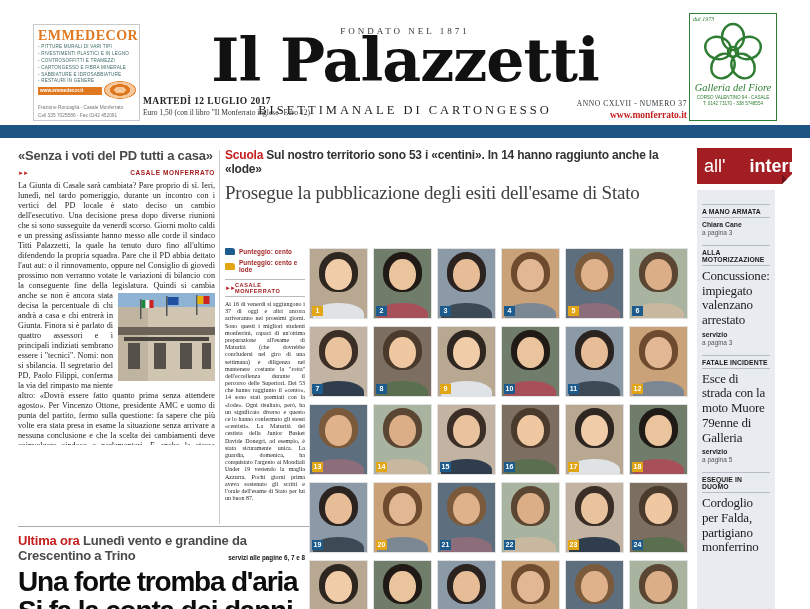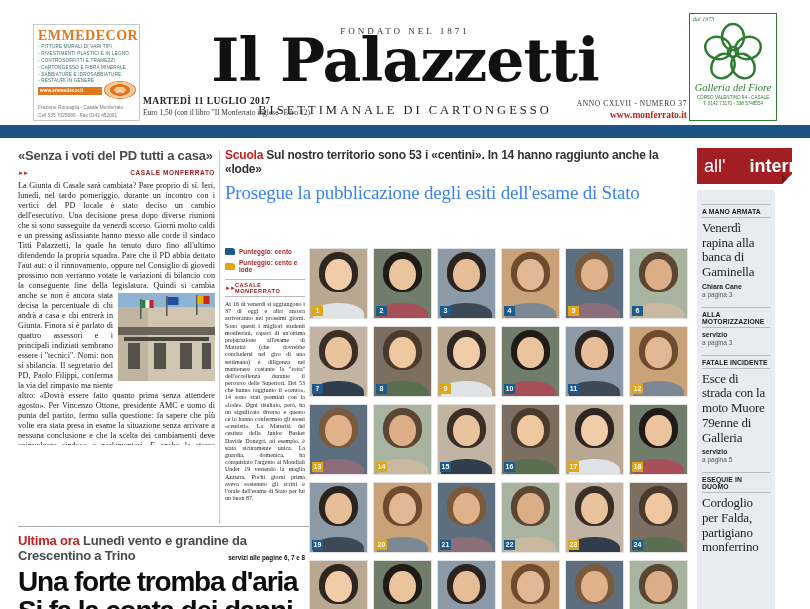--- a/index.html
+++ b/index.html
@@ -56,21 +56,21 @@
   .bottom-article{position:absolute;left:0;top:378px;width:292px;border-top:1px solid #aaa;padding-top:6px;}
   .b-kick{font-weight:700;font-size:13px;color:#4a4a4a;letter-spacing:-.2px;}
   .b-kick-label{color:var(--accent-red,#c41e1e);}
   .b-head{font-weight:700;font-size:28px;line-height:1.04;letter-spacing:-1.2px;color:#0d0d0d;
           margin-top:4px;white-space:pre-line;}
   
   .col-center{position:absolute;left:207px;top:0;width:466px;}
   .c-kick{font-weight:700;font-size:12px;letter-spacing:-.2px;color:#333;}
   .c-kick-label{color:var(--accent-red,#c41e1e);}
   .c-head{font-weight:700;font-size:43px;letter-spacing:-2px;line-height:1;color:#0b0b0b;margin-top:4px;}
-  .c-sub{font-family:"Liberation Serif",serif;font-size:19px;color:#3b82f6;margin-top:6px;letter-spacing:-.2px;}
+  .c-sub{font-family:"Liberation Serif",serif;font-size:19px;color:#404040;margin-top:6px;letter-spacing:-.2px;}
   .mini-col{position:absolute;left:0;top:100px;width:80px;}
   .lg-row{display:flex;align-items:center;margin-bottom:4px;}
   .tag{width:10px;height:7px;margin-right:4px;border-radius:1px 3px 1px 1px;flex:none;}
   .lg-lab{font-weight:700;font-size:6.3px;color:#9b1d1d;letter-spacing:.1px;}
   .mini-slug{display:flex;justify-content:space-between;align-items:center;
              border-top:1px solid #bbb;border-bottom:1px solid #bbb;padding:2px 0;margin:6px 0 4px;}
   .mini-slug .slug{font-size:5.6px;}
   .mini-body{font-family:"Liberation Serif",serif;font-size:6px;line-height:1.2;text-align:justify;
              color:#1c1c1c;height:250px;overflow:hidden;}
   .mini-foot{font-weight:700;font-size:6.3px;text-align:right;margin-top:3px;color:#111;}
@@ -124,21 +124,21 @@
       <div class="ad-left-foot">
         <div>Frazione Roncaglia - Casale Monferrato</div>
         <div>Cell 335 7025586 - Fax 0142 452091</div>
       </div>
     </div>
 
     <div class="fondato">FONDATO NEL 1871</div>
     <div class="logo">Il Palazzetti</div>
 
     <div class="dateline">
-      <div class="date-l1">MARTEDÌ 11 LUGLIO 2017</div>
+      <div class="date-l1">MARTEDÌ 12 LUGLIO 2017</div>
       <div class="date-l2">Euro 1,50 (con il libro "Il Monferrato inglese" Euro 12)</div>
     </div>
 
     <div class="bisett">BISETTIMANALE DI CARTONGESSO</div>
 
     <div class="anno">
       <div class="anno-l1">ANNO CXLVII - NUMERO 37</div>
       <div class="anno-l2">www.monferrato.it</div>
     </div>
 
@@ -399,26 +399,26 @@
           </div>
         </div>
     </div>
 
     <div class="col-side">
       <div class="side-head"><span>all'</span><b>interno</b></div>
       <div class="side-panel">
         <div>
             <div class="s-item">
               <div class="s-kick">A MANO ARMATA</div>
-              <div class="s-title">Venerdì rapina alla banca di Gaminella</div>
               <div class="s-by">Chiara Cane</div>
               <div class="s-page">a pagina 3</div>
             </div>
             <div class="s-item">
               <div class="s-kick">ALLA MOTORIZZAZIONE</div>
+              <div class="s-title">Concussione: impiegato valenzano arrestato</div>
               <div class="s-by">servizio</div>
               <div class="s-page">a pagina 3</div>
             </div>
             <div class="s-item">
               <div class="s-kick">FATALE INCIDENTE</div>
               <div class="s-title">Esce di strada con la moto Muore 79enne di Galleria</div>
               <div class="s-by">servizio</div>
               <div class="s-page">a pagina 5</div>
             </div>
             <div class="s-item">

